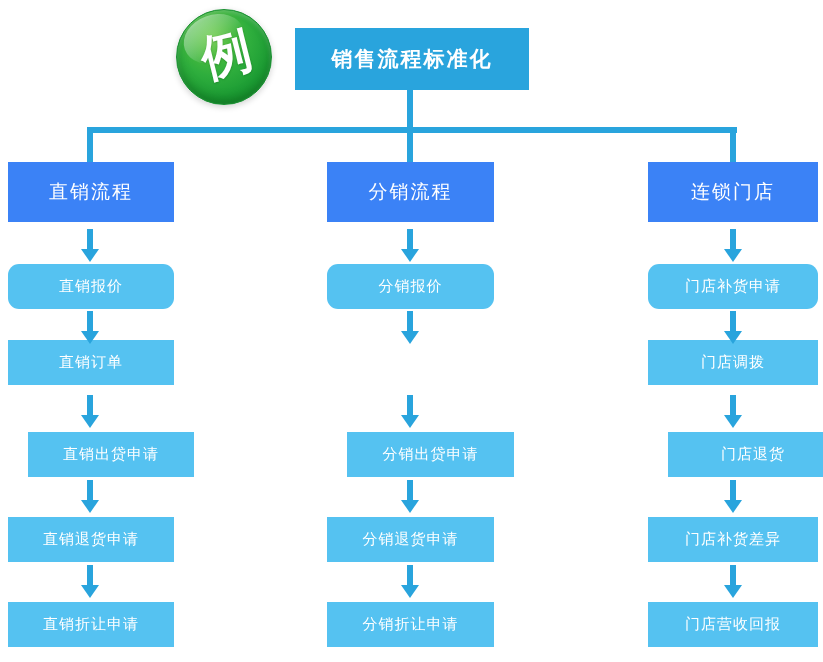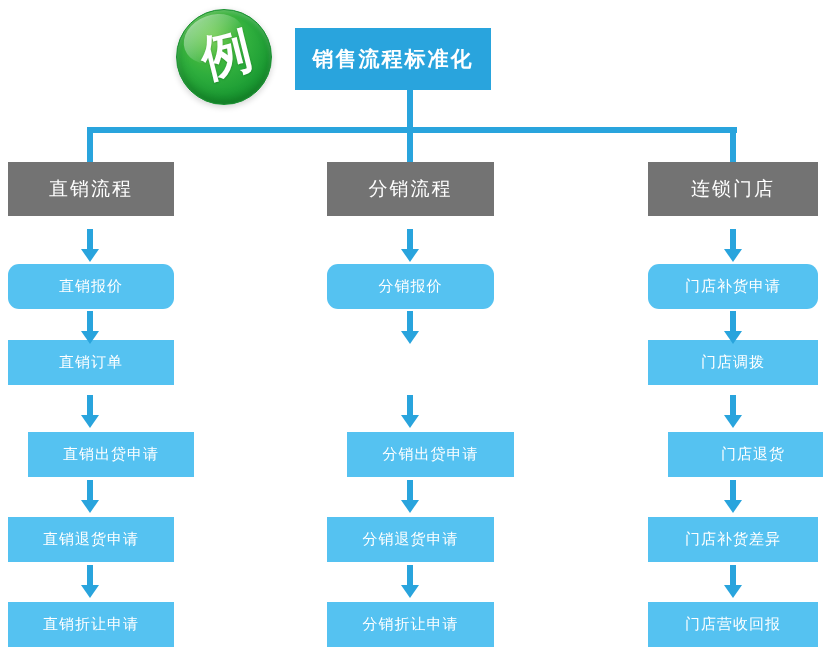--- a/index.html
+++ b/index.html
@@ -16,27 +16,27 @@
   .box {
     position: absolute;
     display: flex;
     align-items: center;
     justify-content: center;
     color: #ffffff;
     text-align: center;
     box-sizing: border-box;
   }
   .title-box {
-    left: 295px; top: 28px; width: 196px; height: 62px;
+    left: 295px; top: 28px; width: 234px; height: 62px;
     background: #29a4dd;
     font-size: 21px; font-weight: bold; letter-spacing: 2px;
   }
   .hdr {
-    top: 162px; height: 54px;
-    background: #737373;
+    top: 162px; height: 60px;
+    background: #3b82f6;
     font-size: 19px; letter-spacing: 2px;
   }
   .itm {
     height: 45px;
     background: #55c2f1;
     font-size: 15px; letter-spacing: 1px;
   }
   .colA { left: 8px;   width: 166px; }
   .colB { left: 327px; width: 167px; }
   .colC { left: 648px; width: 170px; }

